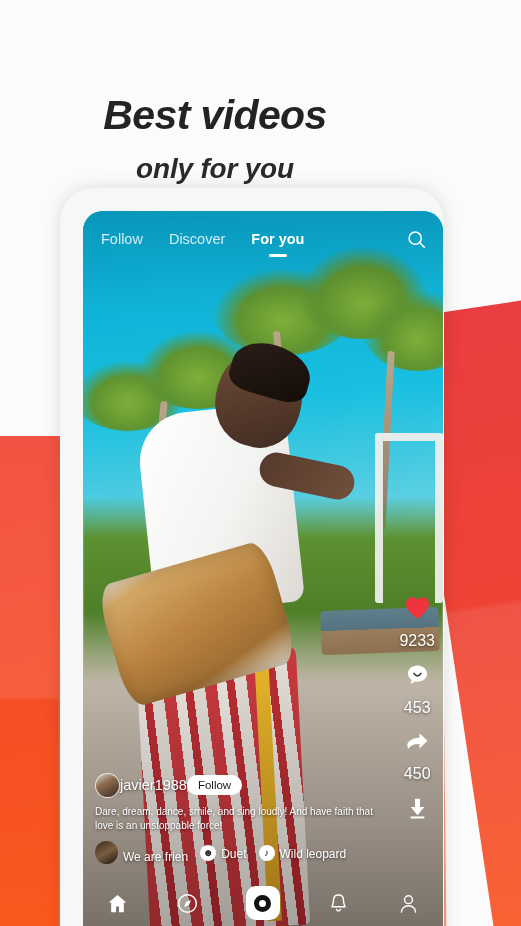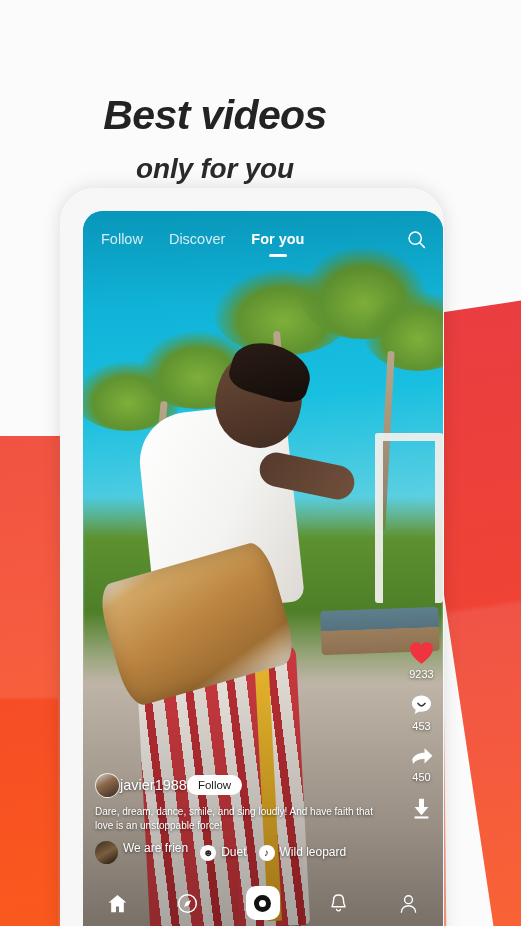--- a/index.html
+++ b/index.html
@@ -211,21 +211,21 @@
   .search-btn { margin-left: auto; cursor: pointer; display: flex; }
 
   
   .rail {
     position: absolute; right: 8px; bottom: 92px;
     display: flex; flex-direction: column; align-items: center; gap: 0;
     z-index: 4;
   }
   .rail-item { display: flex; flex-direction: column; align-items: center; cursor: pointer; margin-bottom: 13px; }
   .rail-count {
-    color: #ffffff; font-size: 11px; margin-top: 3px;
+    color: #ffffff; font-size: 16px; margin-top: 12px;
     text-shadow: 0 1px 3px rgba(0,0,0,.55);
   }
 
   
   .caption-block {
     position: absolute; left: 12px; bottom: 62px; width: 284px; z-index: 4;
   }
   .author-row { display: flex; align-items: center; gap: 0; }
   .avatar {
     width: 25px; height: 25px; border-radius: 50%;
@@ -241,21 +241,21 @@
     background: #ffffff; color: #1b1b1b;
     font-size: 11.5px; padding: 4px 11px; border-radius: 12px;
     cursor: pointer; white-space: nowrap; border: none;
     font-family: "Liberation Sans", sans-serif;
   }
   .caption-text {
     color: #ffffff; font-size: 10px; line-height: 1.42; margin-top: 7px;
     text-shadow: 0 1px 3px rgba(0,0,0,.65);
   }
   .chip-row { display: flex; align-items: center; gap: 12px; margin-top: 8px; }
-  .chip { display: flex; align-items: flex-start; gap: 5px; cursor: pointer; }
+  .chip { display: flex; align-items: flex-end; gap: 5px; cursor: pointer; }
   .chip-label {
     color: #ffffff; font-size: 12px; white-space: nowrap;
     text-shadow: 0 1px 3px rgba(0,0,0,.6);
   }
   .chip-avatar {
     width: 23px; height: 23px; border-radius: 50%;
     background: linear-gradient(150deg, #3a2b20 0%, #7a5e3f 50%, #1d1410 100%);
     flex: none;
   }
   .chip-icon {

